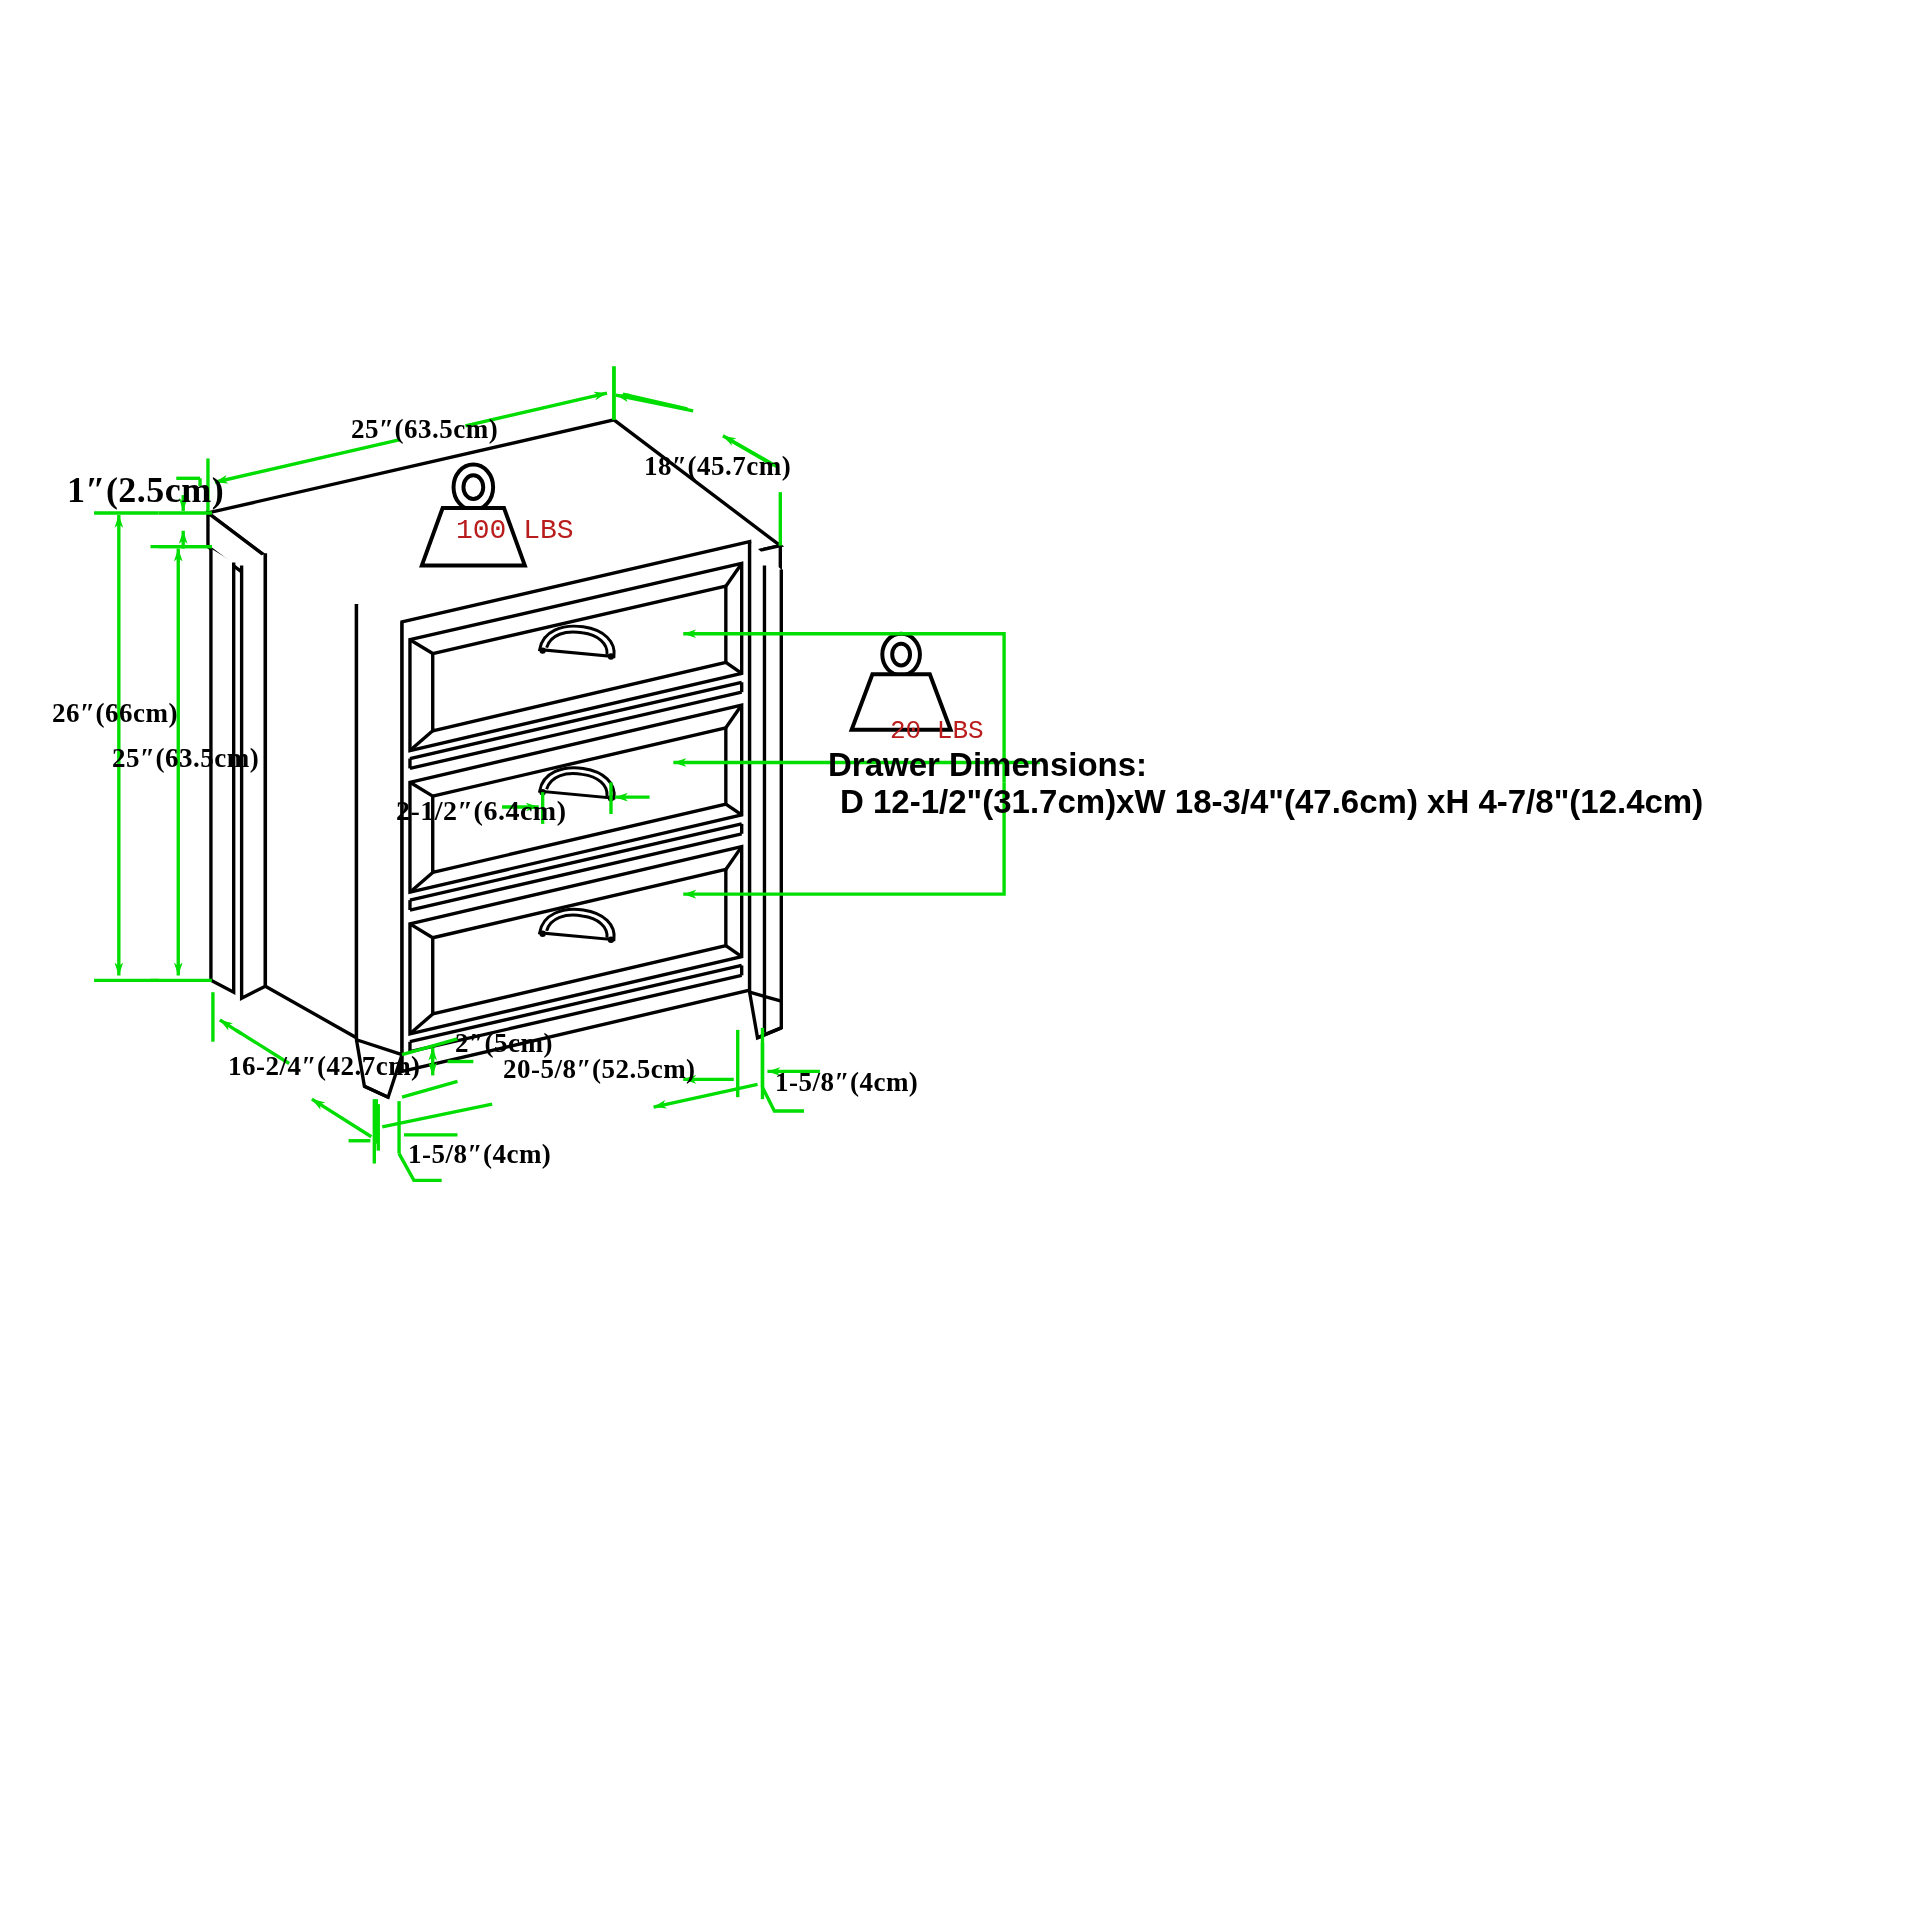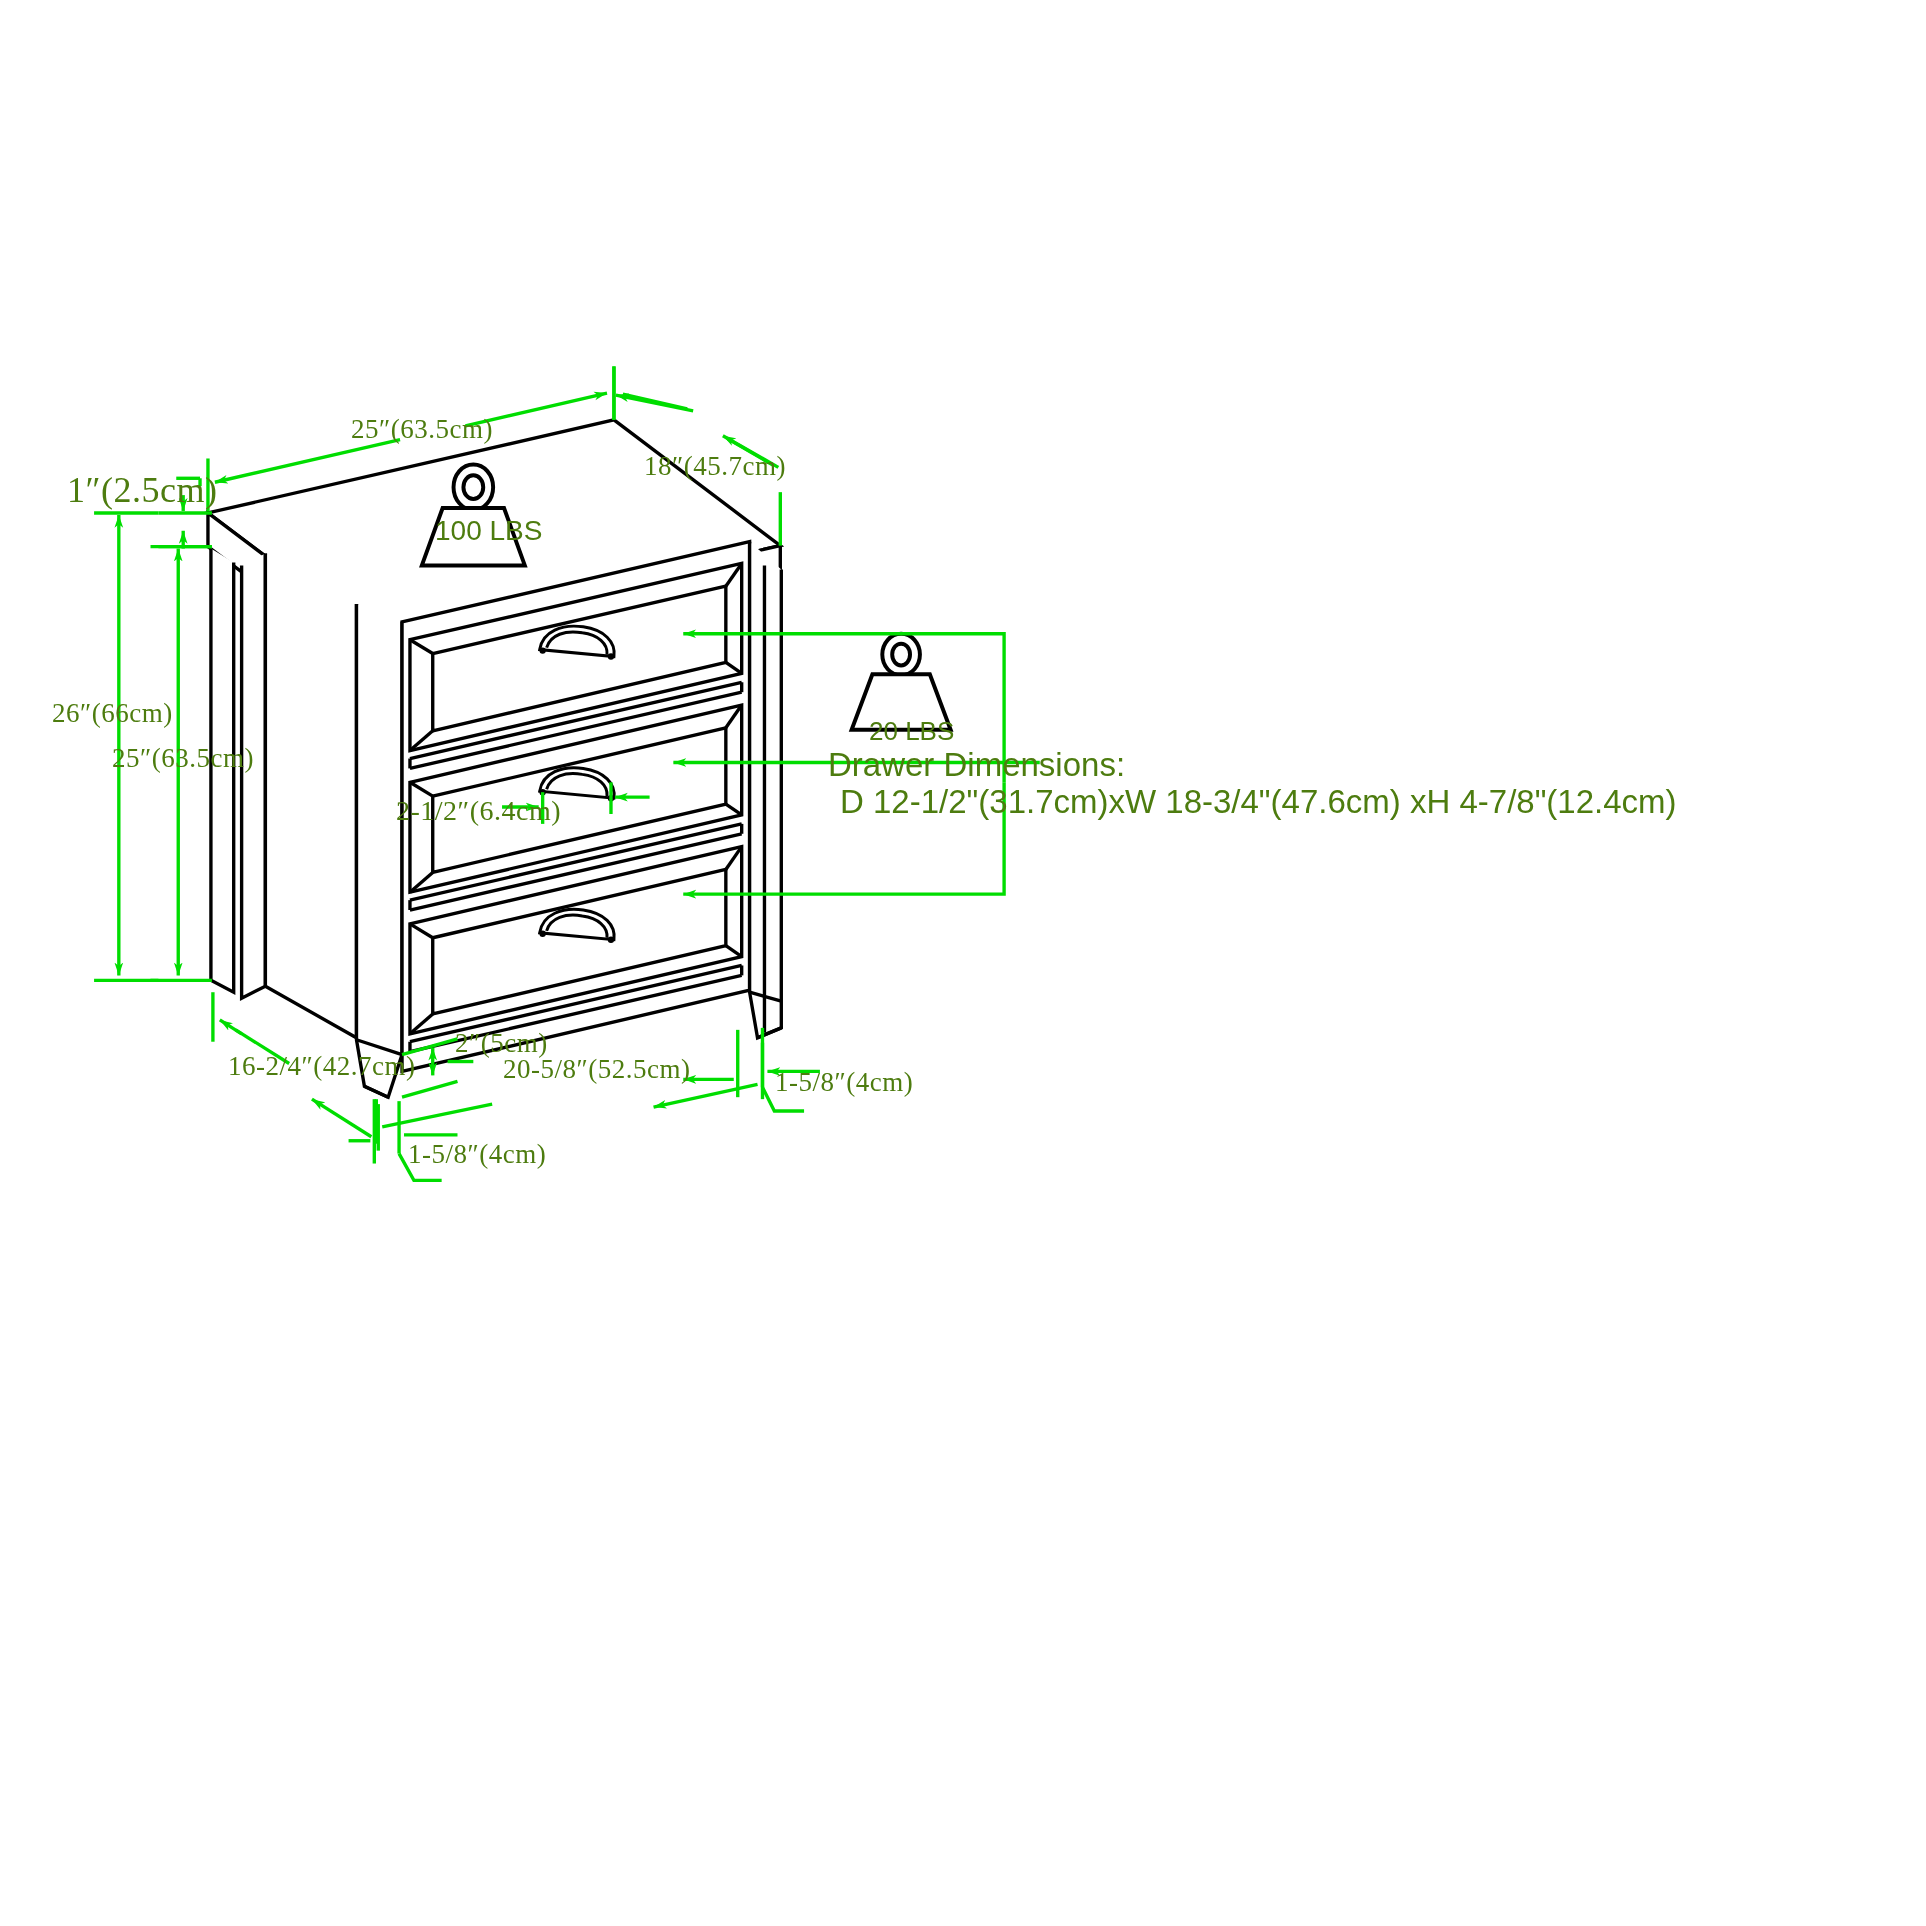--- a/index.html
+++ b/index.html
@@ -22,34 +22,36 @@
   }
   svg#drawing {
     position: absolute;
     left: 0; top: 0;
     width: 1927px;
     height: 1927px;
     display: block;
   }
   .dim-label {
     position: absolute;
-    color: #4d7c0f;
+    color: #000000;
     font-family: "Liberation Serif", serif;
     white-space: nowrap;
     letter-spacing: 0.5px;
+    font-weight: bold;
   }
   .dim-label.sans {
     font-family: "Liberation Sans", sans-serif;
     letter-spacing: 0;
   }
   .weight-label {
     position: absolute;
-    color: #4d7c0f;
-    font-family: Liberation Sans, sans-serif;
+    color: #b91c1c;
+    font-family: Liberation Mono, monospace;
     white-space: nowrap;
+    padding-left: 21px;
   }
   .lbl-25w   { left: 351px;  top: 414px;  font-size: 27px; }
   .lbl-18d   { left: 644px;  top: 422px;  font-size: 27px; margin-top: 29px; }
   .lbl-1t    { left: 67px;   top: 469px;  font-size: 36px; }
   .lbl-26h   { left: 52px;   top: 698px;  font-size: 27px; }
   .lbl-25h   { left: 112px;  top: 743px;  font-size: 27px; }
   .lbl-handle{ left: 396px;  top: 795px;  font-size: 28px; }
   .lbl-1675  { left: 228px;  top: 1051px; font-size: 27px; }
   .lbl-2in   { left: 455px;  top: 1028px; font-size: 27px; text-align: center; }
   .lbl-2058  { left: 503px;  top: 1054px; font-size: 27px; }

